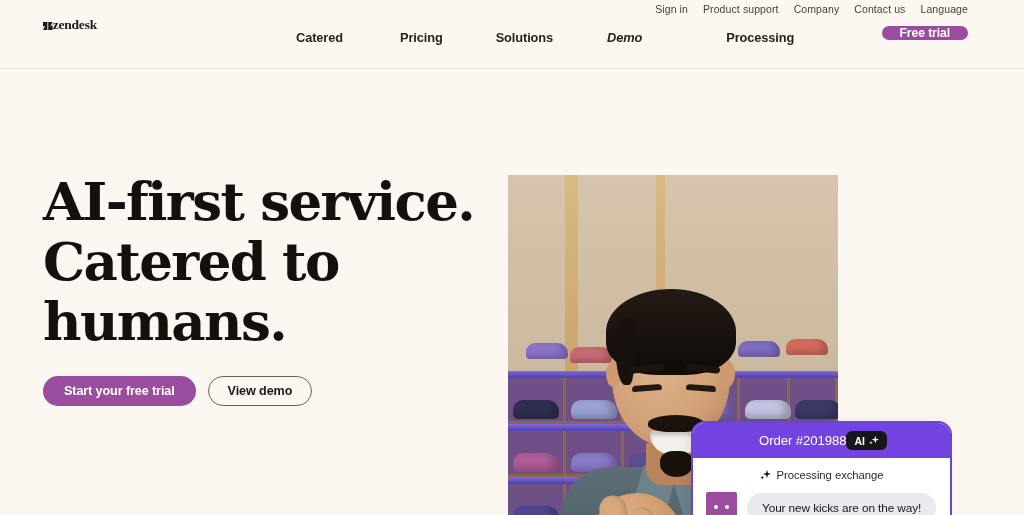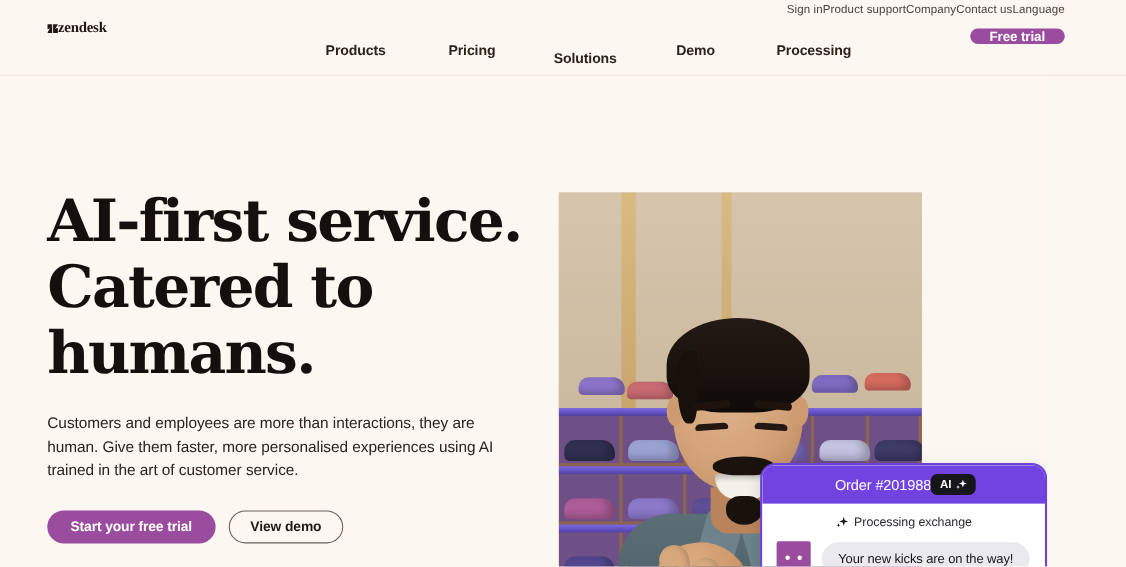--- a/index.html
+++ b/index.html
@@ -25,20 +25,21 @@
     background: #FDF7F1;
     border-bottom: 1px solid #EDE5DC;
   }
 
   .utility-nav {
     position: absolute;
     top: 1px;
     right: 56px;
     display: flex;
     align-items: center;
+    gap: 15px;
     height: 16px;
   }
   .utility-link {
     font-size: 10.5px;
     color: #4A403A;
     text-decoration: none;
     letter-spacing: 0.1px;
     white-space: nowrap;
     cursor: pointer;
   }
@@ -80,22 +81,22 @@
   .nav-item {
     font-size: 12.8px;
     font-weight: 700;
     color: #2B221C;
     text-decoration: none;
     cursor: pointer;
     letter-spacing: -0.1px;
   }
   .nav-gap-1 { margin-right: 57px; }
   .nav-gap-2 { margin-right: 53px; }
-  .nav-gap-3 { margin-right: 54px; margin-top: 15px; }
-  .nav-gap-4 { margin-right: 56px; }
+  .nav-gap-3 { margin-right: 54px; }
+  .nav-gap-4 { margin-right: 84px; font-style: italic; }
 
   .btn-free-trial {
     position: absolute;
     right: 56px;
     top: 26px;
     background: #9A4D9E;
     color: #FFFFFF;
     border: none;
     border-radius: 999px;
     padding: 0 18px;
@@ -414,40 +415,39 @@
       <path d="M17.4 26 L17.4 0 L32 0 Z" fill="#1F1814"></path>
       <path d="M0 0 L14.6 0 L14.6 0 Z" fill="#1F1814"></path>
       <path d="M0 1 L14.6 1 L14.6 1 Z" fill="#1F1814"></path>
       <path d="M17.4 26 A14.6 14.6 0 0 1 32 11.4 L32 26 Z" fill="#1F1814"></path>
       <path d="M0 0 L14.6 0 A14.6 14.6 0 0 1 0 14.6 Z" fill="#1F1814"></path>
     </svg>
     <span class="logo-word">zendesk</span>
   </a>
 
   <nav class="main-nav">
-    <a class="nav-item nav-gap-1">Products</a>
+    <a class="nav-item nav-gap-1">Catered</a>
     <a class="nav-item nav-gap-2">Pricing</a>
     <a class="nav-item nav-gap-3">Solutions</a>
     <a class="nav-item nav-gap-4">Demo</a>
     <a class="nav-item">Processing</a>
   </nav>
 
   <button class="btn-free-trial">Free trial</button>
 </header>
 
 <section class="hero">
 
   <div class="hero-copy">
     <h1 class="headline">
       <span class="hl-line">AI-first service.</span>
       <span class="hl-line">Catered to</span>
       <span class="hl-line">humans.</span>
     </h1>
 
-    <p class="subcopy">Customers and employees are more than interactions, they are human. Give them faster, more personalised experiences using AI trained in the art of customer service.</p>
 
     <div class="cta-row">
       <button class="btn-primary">Start your free trial</button>
       <button class="btn-secondary">View demo</button>
     </div>
   </div>
 
   <div class="hero-media">
     <div class="hero-photo">
       <div class="wall"></div>

